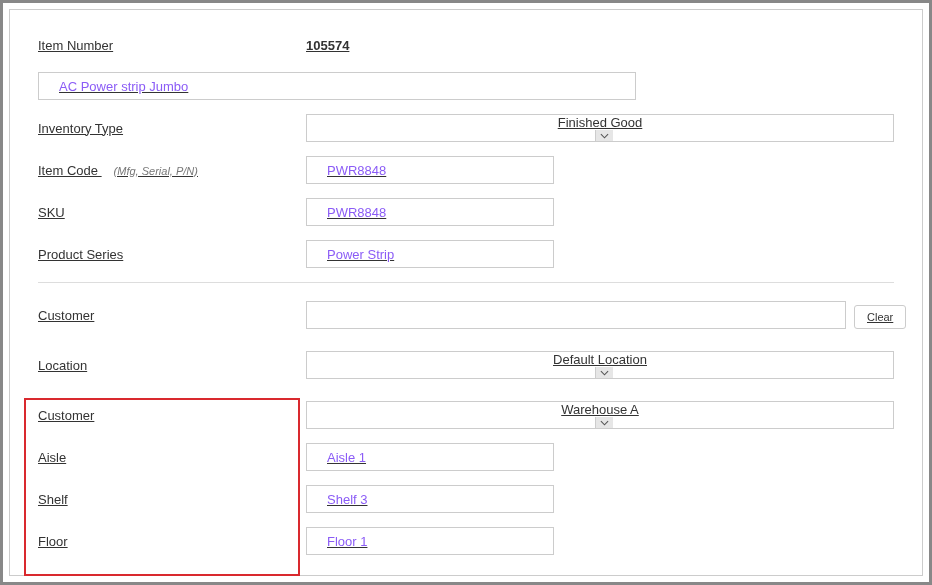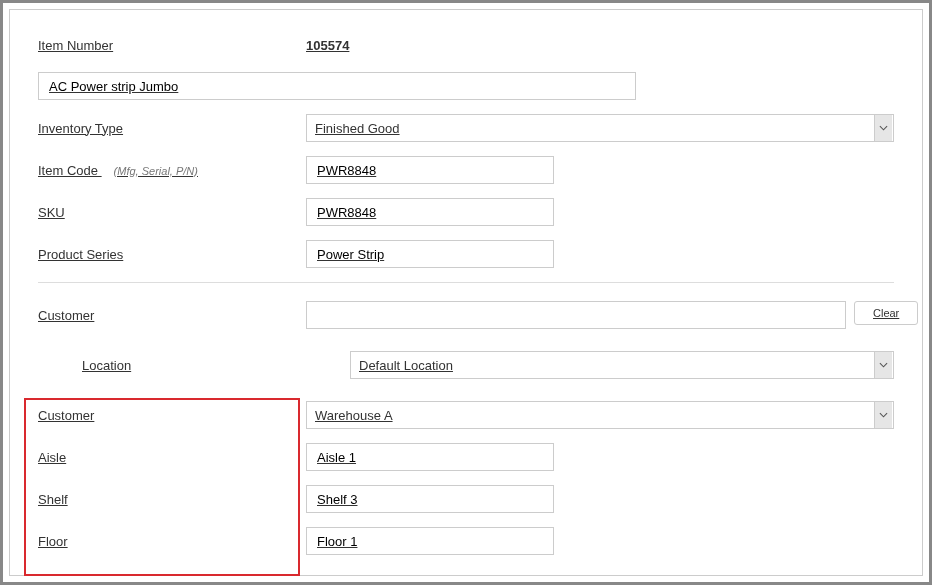--- a/index.html
+++ b/index.html
@@ -40,64 +40,65 @@
   }
   .label-col .hint {
     font-style: italic;
     color: #777;
     font-size: 11px;
     margin-left: 12px;
   }
   .field-col {
     flex: 1;
     display: flex;
-    align-items: flex-start;
+    align-items: flex-end;
     gap: 8px;
   }
   .static-val {
     font-weight: bold;
     font-size: 13px;
   }
   input.text {
     height: 28px;
-    padding: 4px 10px;
-    border: 1px solid #ccc;
-    font-size: 13px;
-    color: #000000;
+    padding: 4px 20px;
+    border: 1px solid #ccc;
+    font-size: 13px;
+    color: #8b5cf6;
     background: #fff;
   }
   input.full { width: 100%; max-width: 598px; }
   input.med  { width: 248px; }
   input.cust { width: 540px; }
   .select {
     position: relative;
     height: 28px;
     border: 1px solid #ccc;
     width: 100%;
     max-width: 598px;
     display: flex;
     align-items: center;
     padding: 0 8px;
     background: #fff;
+    flex-direction: column;
   }
   .select .sel-text { flex: 1; font-size: 13px; color: #333; }
   .select .sel-btn {
     width: 18px;
     height: 26px;
     margin-right: -7px;
     background: #e6e6e6;
     border-left: 1px solid #ccc;
     display: flex;
     align-items: center;
     justify-content: center;
   }
   .select .sel-btn svg { width: 9px; height: 6px; }
   .btn {
     height: 24px;
-    padding: 0 18px;
+    padding: 0 12px;
     border: 1px solid #ccc;
     background: #fff;
     font-size: 11px;
     color: #333;
     border-radius: 3px;
     cursor: pointer;
   }
   hr.sep {
     border: none;
     border-top: 1px solid #ddd;
@@ -173,21 +174,21 @@
     <hr class="sep">
 
     <div class="row" style="margin-bottom:22px;">
       <div class="label-col">Customer</div>
       <div class="field-col">
         <input class="text cust" type="text" value="" style="">
         <button class="btn">Clear</button>
       </div>
     </div>
 
-    <div class="row" style="margin-bottom:22px;margin-left:44px;">
+    <div class="row" style="margin-bottom:22px;">
       <div class="label-col">Location</div>
       <div class="field-col">
         <div class="select">
           <span class="sel-text">Default Location</span>
           <span class="sel-btn">
             <svg viewBox="0 0 10 6">
                 <path d="M1 1 L5 5 L9 1" fill="none" stroke="#555" stroke-width="1.2"></path>
               </svg>
           </span>
         </div>

